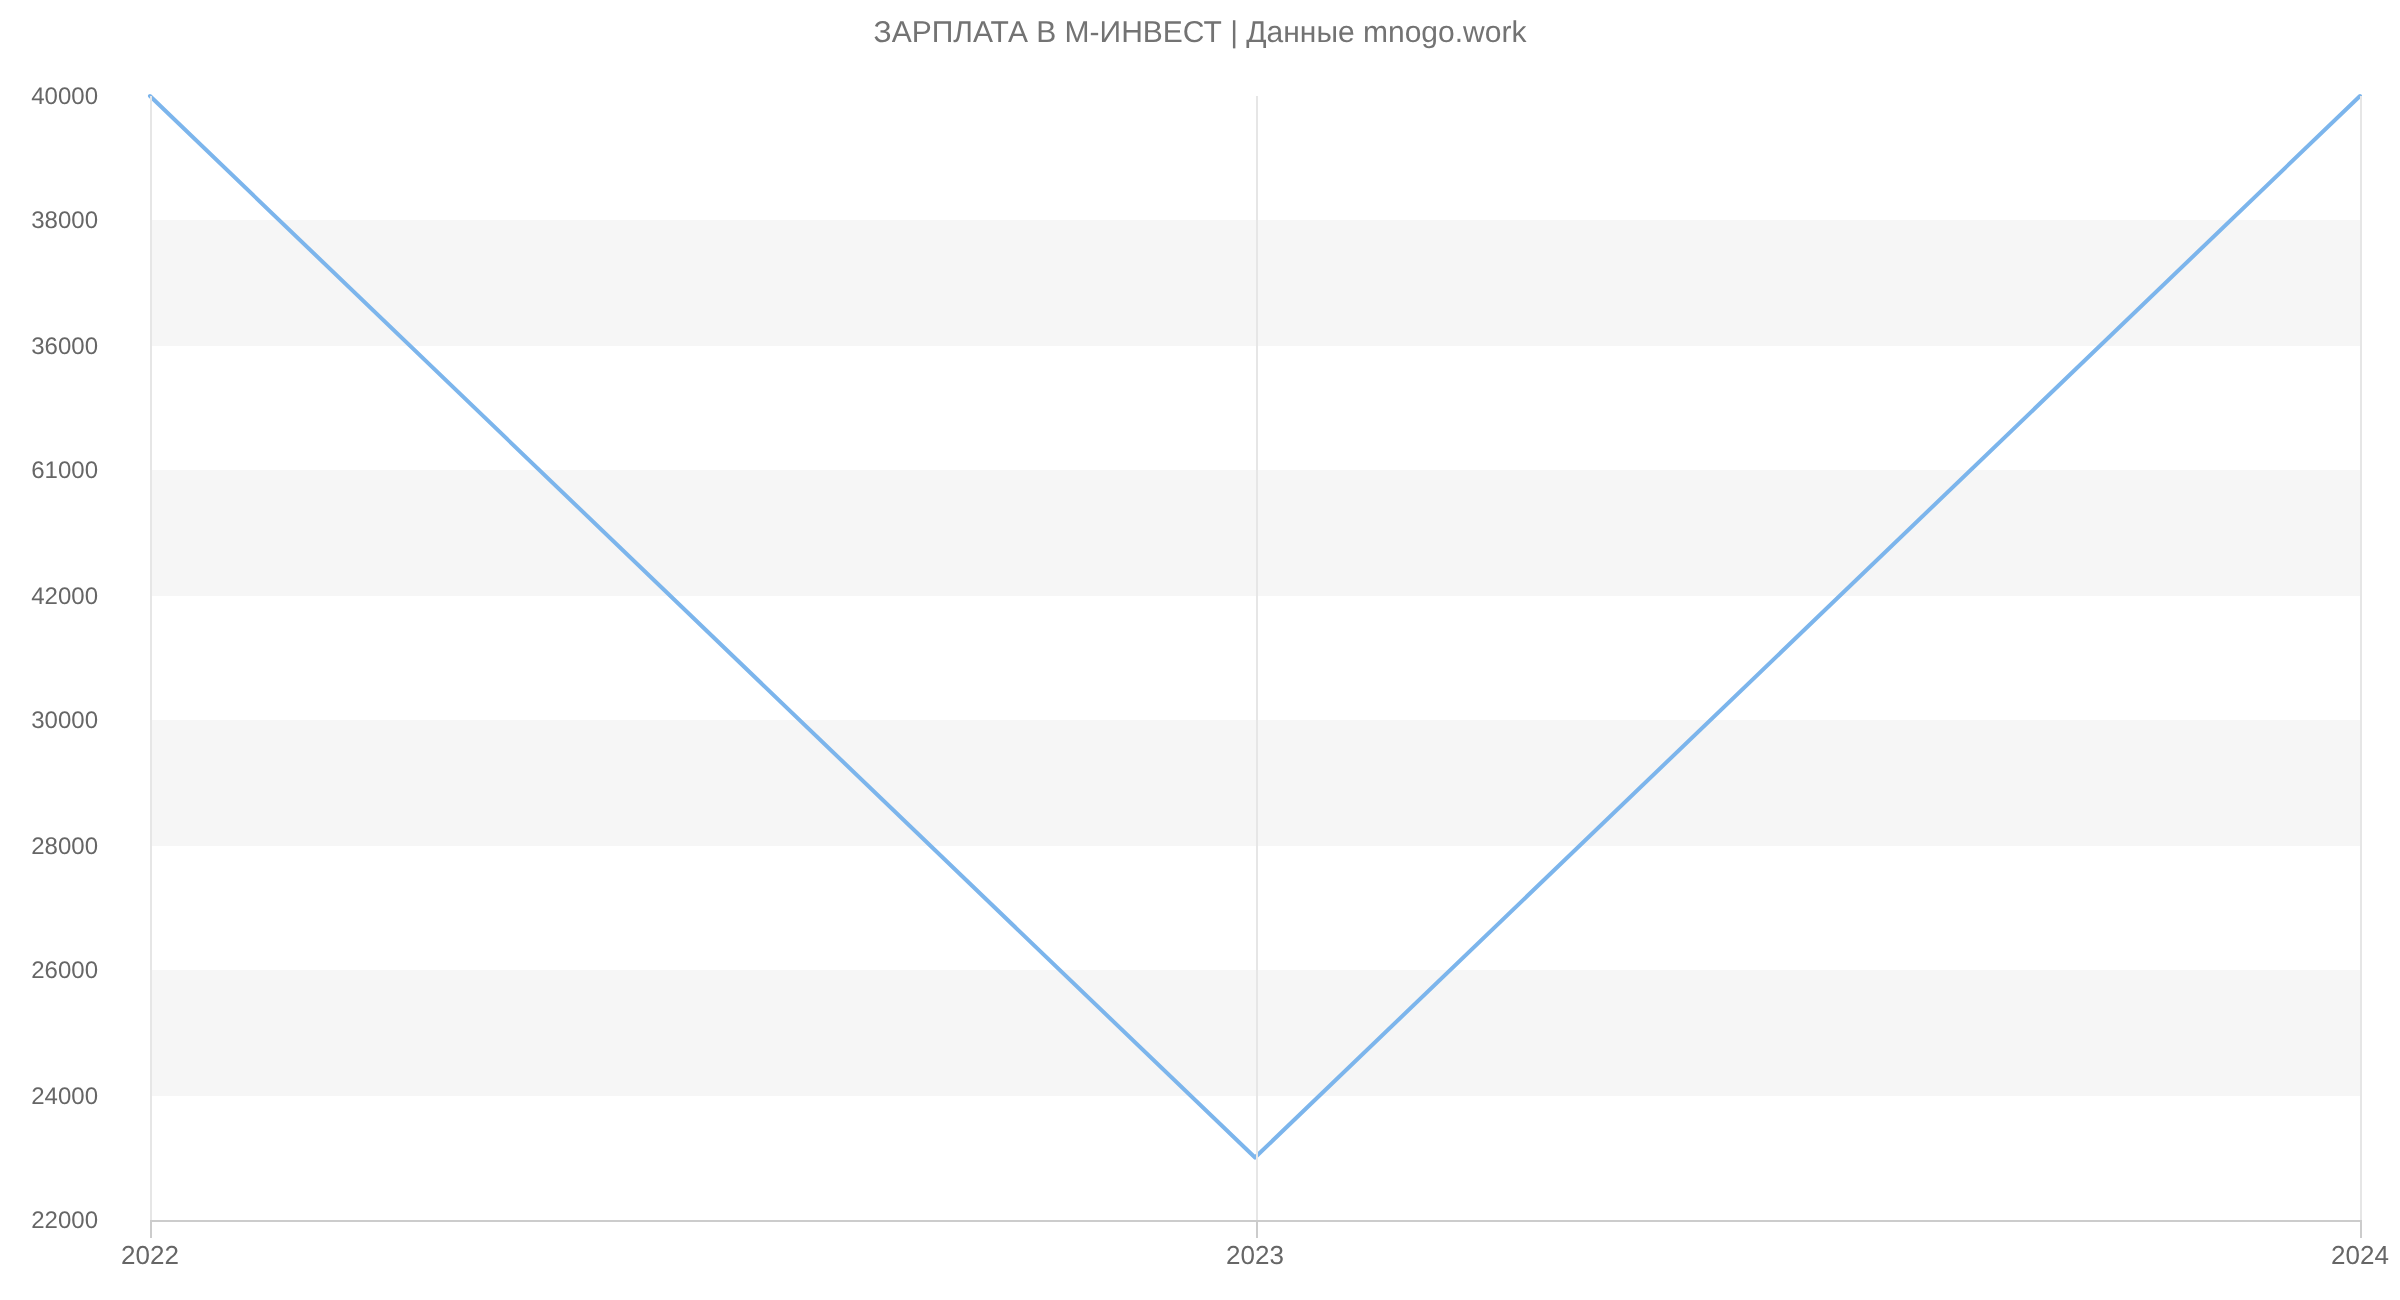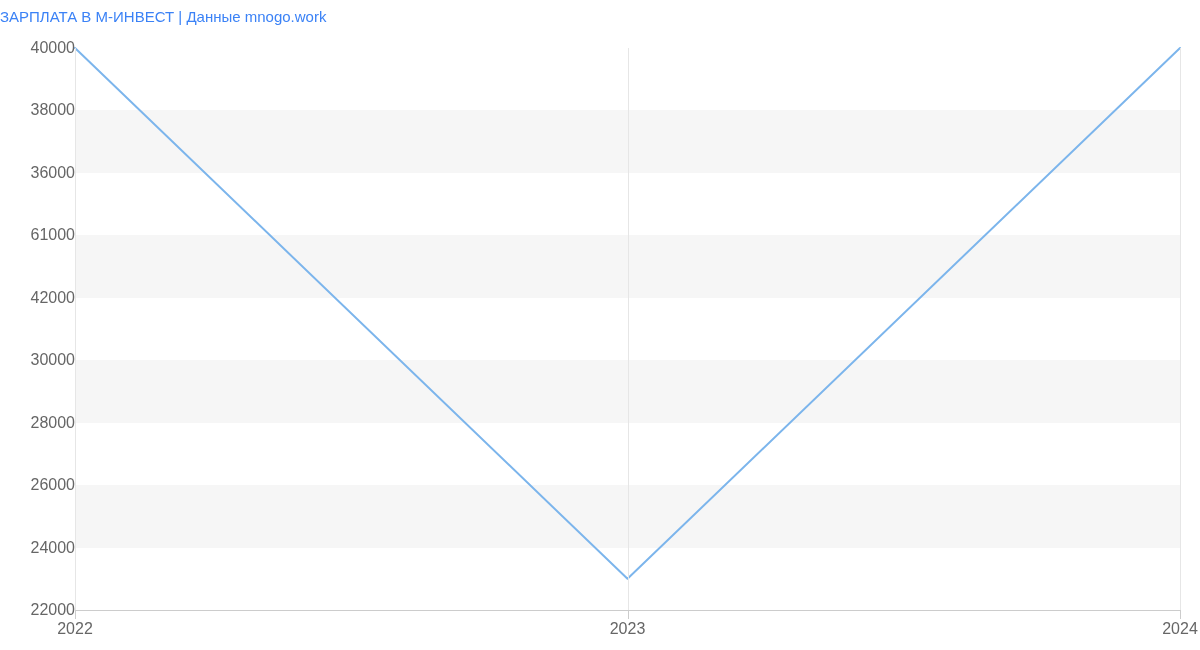--- a/index.html
+++ b/index.html
@@ -15,22 +15,23 @@
   .chart-wrap {
     position: relative;
     width: 1200px;
     height: 650px;
   }
   .title {
     position: absolute;
     top: 8px;
     left: 0;
     width: 100%;
+    text-align: center;
     font-size: 15px;
-    color: #3b82f6;
+    color: #737373;
   }
   .plot {
     position: absolute;
     left: 75px;
     top: 48px;
     width: 1105px;
     height: 562px;
     border-bottom: 1px solid #cccccc;
   }
   .band {
@@ -41,23 +42,23 @@
   }
   .y-axis {
     position: absolute;
     left: 0;
     top: 48px;
     width: 75px;
     height: 562px;
   }
   .y-tick {
     position: absolute;
-    right: 0;
+    right: 26px;
     transform: translateY(-50%);
-    font-size: 16px;
+    font-size: 12px;
     color: #666666;
     text-align: right;
   }
   .x-axis {
     position: absolute;
     left: 75px;
     top: 610px;
     width: 1105px;
     height: 30px;
   }
@@ -72,21 +73,21 @@
     position: absolute;
     width: 1px;
     height: 10px;
     top: -1px;
     background: #cccccc;
   }
   .x-tick-label {
     position: absolute;
     top: 10px;
     transform: translateX(-50%);
-    font-size: 16px;
+    font-size: 13px;
     color: #666666;
     white-space: nowrap;
   }
   svg.series {
     position: absolute;
     left: 0;
     top: 0;
     width: 100%;
     height: 100%;
     overflow: visible;

